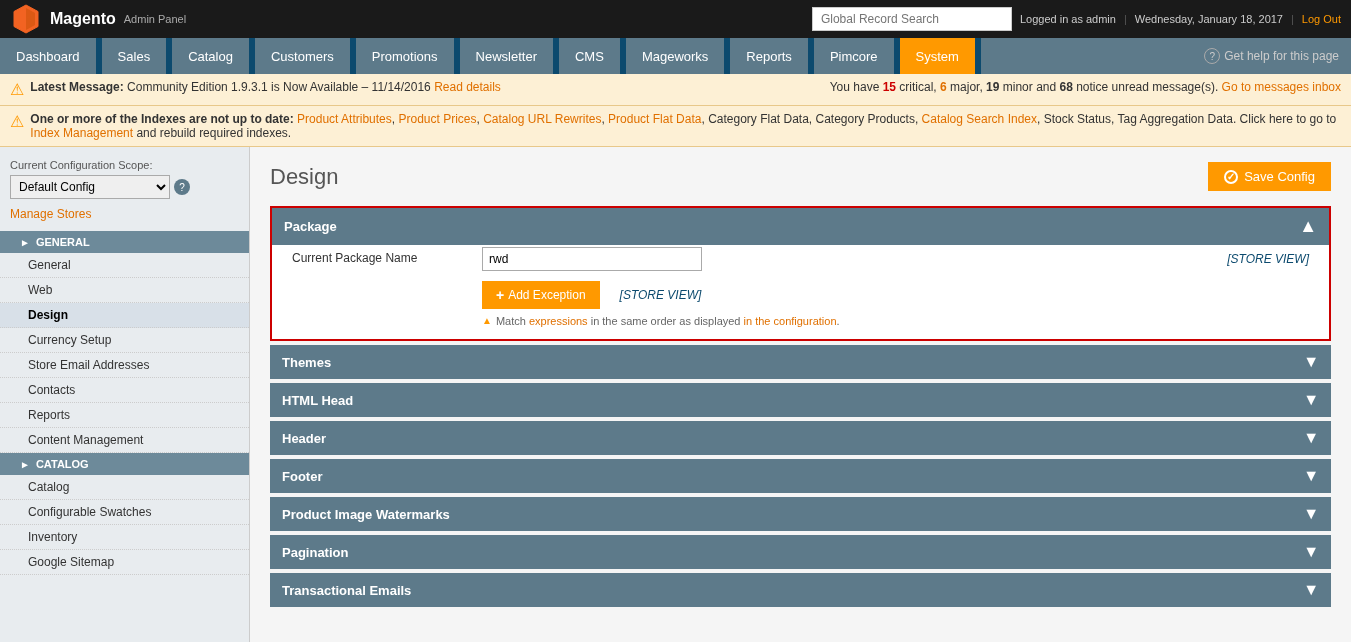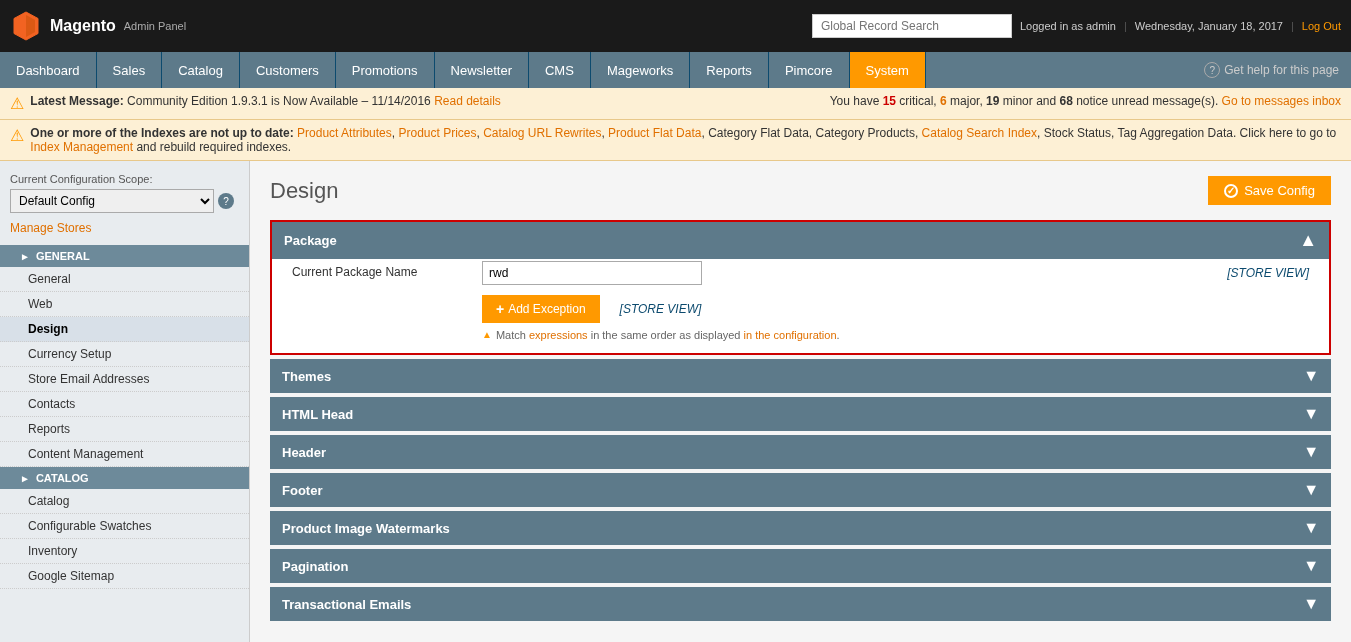--- a/index.html
+++ b/index.html
@@ -1,46 +1,46 @@
 <!DOCTYPE html>
 <html><head>
   <meta charset="utf-8">
   <style>
     * { margin: 0; padding: 0; box-sizing: border-box; }
     body { font-family: Arial, sans-serif; font-size: 12px; background: #f5f5f5; color: #333; }
 
     
-    #top-bar { background: #1a1a1a; display: flex; align-items: center; justify-content: space-between; padding: 0 10px; height: 52px; }
+    #top-bar { background: #1a1a1a; display: flex; align-items: center; justify-content: space-between; padding: 0 10px; height: 38px; }
     #logo-area { display: flex; align-items: center; gap: 8px; }
     #top-right { display: flex; align-items: center; gap: 8px; color: #ccc; font-size: 11px; }
     #global-search { padding: 4px 8px; border: 1px solid #ccc; font-size: 12px; width: 200px; background: #fff; }
 
     
     #nav-bar { background: #5d7a8a; display: flex; align-items: stretch; height: 36px; }
-    .nav-item { color: #fff; padding: 0 16px; display: flex; align-items: center; font-size: 13px; cursor: pointer; border-right: 1px solid #0c4a6e; text-decoration: none; }
+    .nav-item { color: #fff; padding: 0 16px; display: flex; align-items: center; font-size: 13px; cursor: pointer; border-right: 6px solid #0c4a6e; text-decoration: none; }
     .nav-item.active { background: #f90; color: #fff; }
     #help-link { margin-left: auto; color: #ccc; font-size: 12px; display: flex; align-items: center; gap: 4px; padding: 0 12px; cursor: pointer; }
 
     
     .msg-bar { display: flex; align-items: flex-start; padding: 6px 10px; gap: 6px; font-size: 12px; }
     .msg-bar.orange { background: #fdf0d5; border-bottom: 1px solid #e8c88a; }
     .msg-bar .icon-warn { color: #f90; font-size: 16px; flex-shrink: 0; }
     .msg-bar a { color: #e07000; text-decoration: none; }
     .msg-bar .bold { font-weight: bold; }
     .msg-bar .critical { color: #c00; font-weight: bold; }
 
     
     #main-layout { display: flex; min-height: calc(100vh - 110px); }
 
     
     #sidebar { width: 250px; background: #e8ecef; border-right: 1px solid #ccc; flex-shrink: 0; padding-bottom: 20px; }
     #scope-section { padding: 12px 10px 8px; }
     #scope-label { font-size: 11px; color: #555; margin-bottom: 4px; }
     #scope-select-wrap { display: flex; align-items: center; gap: 4px; }
-    #scope-select { width: 204px; padding: 3px 4px; border: 1px solid #aaa; font-size: 12px; }
+    #scope-select { width: 160px; padding: 3px 4px; border: 1px solid #aaa; font-size: 12px; }
     #scope-help { width: 16px; height: 16px; border-radius: 50%; background: #5d7a8a; color: #fff; display: flex; align-items: center; justify-content: center; font-size: 10px; cursor: pointer; flex-shrink: 0; }
     #manage-stores { color: #e07000; font-size: 12px; text-decoration: none; display: block; padding: 0 10px 10px; }
     #config-heading { font-weight: bold; font-size: 14px; padding: 8px 10px; color: #333; border-top: 1px solid #ccc; }
 
     .sidebar-section { }
     .sidebar-group-header { background: #6d8a9a; color: #fff; font-size: 11px; font-weight: bold; padding: 5px 10px 5px 20px; display: flex; align-items: center; gap: 6px; cursor: pointer; }
     .sidebar-group-header .arrow { font-size: 10px; }
     .sidebar-item { padding: 5px 10px 5px 28px; font-size: 12px; color: #333; cursor: pointer; border-bottom: 1px dotted #ccc; }
     .sidebar-item.active { font-weight: bold; color: #000; background: #d8e0e8; }
 

